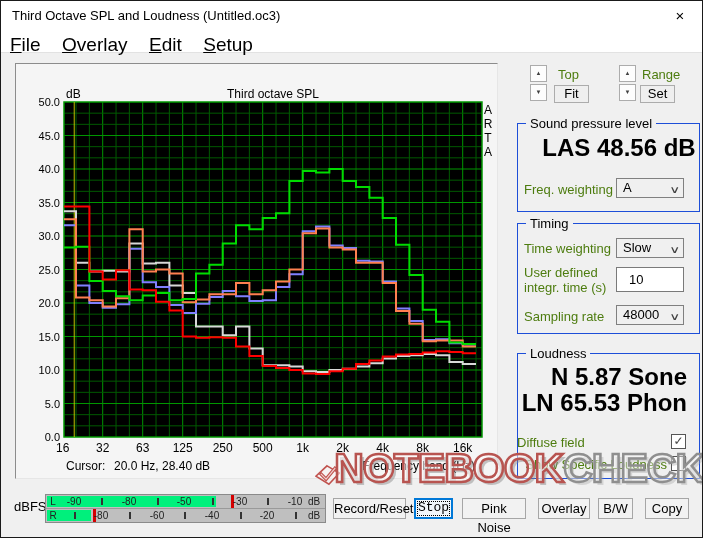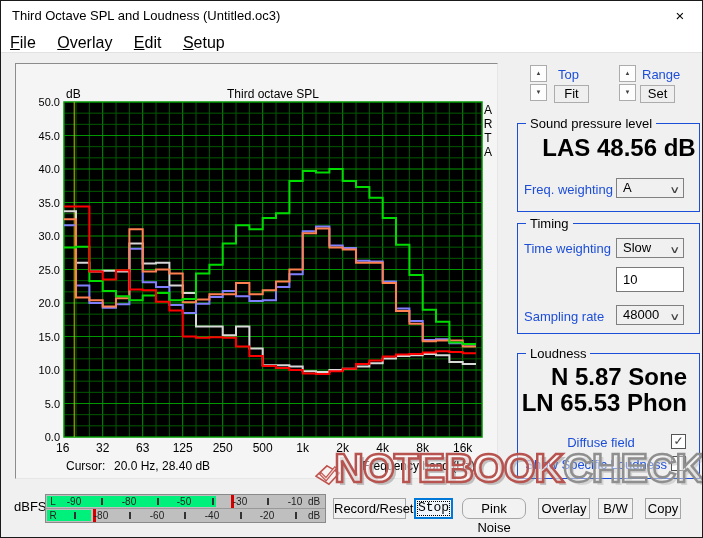--- a/index.html
+++ b/index.html
@@ -5,37 +5,37 @@
   * { margin:0; padding:0; box-sizing:border-box; }
   html,body { width:703px; height:538px; }
   body { font-family:"Liberation Sans", sans-serif; background:#fff; }
   #window { position:relative; width:703px; height:538px; border:1px solid #1a1a1a; background:#F0F0F0; overflow:hidden; }
 
   
   #titlebar { position:absolute; left:0; top:0; width:701px; height:30px; background:#fff; }
   #title-text { position:absolute; left:11px; top:0; line-height:30px; font-size:13px; color:#000000; }
   #close-btn { position:absolute; right:0; top:0; width:44px; height:30px; text-align:center; line-height:30px; font-size:15px; color:#000; cursor:default; }
   #menubar { position:absolute; left:0; top:30px; width:701px; height:22px; background:#fff; border-bottom:1px solid #e2e2e2; }
-  .menu-item { display:inline-block; padding:3px 8px; margin-left:1px; font-size:16px; color:#000; }
+  .menu-item { display:inline-block; padding:3px 8px; margin-left:1px; font-size:19px; color:#000; }
   .menu-item::first-letter { text-decoration:underline; }
 
   
   #chart-widget { position:absolute; left:14px; top:62px; width:483px; height:416px; background:#F5F5F5; border:1px solid #8c8c8c; border-right-color:#e6e6e6; border-bottom-color:#e6e6e6; }
   #chart-svg { position:absolute; left:-1px; top:-1px; }
 
   
   .spin { position:absolute; width:17px; height:17px; background:#FDFDFD; border:1px solid #ACACAC; font-size:6px; color:#404040; text-align:center; line-height:15px; }
   .btn-small { position:absolute; height:18px; background:#EFEFEF; border:1px solid #ACACAC; font-size:13px; color:#000; text-align:center; line-height:16px; }
-  .panel-label { position:absolute; font-size:13px; color:#1d4ed8; }
+  .panel-label { position:absolute; font-size:13px; color:#4d7c0f; }
   .groupbox { position:absolute; left:516px; width:183px; border:1px solid #1d4ed8; }
   .group-legend { position:absolute; top:-8px; left:8px; background:#F0F0F0; padding:0 4px; font-size:13px; color:#000; }
   .bigval { position:absolute; font-size:24px; font-weight:bold; color:#000; white-space:nowrap; }
   .combo { position:absolute; width:68px; height:20px; background:#F0F0F0; border:1px solid #808080; font-size:13px; color:#000; padding-left:6px; line-height:18px; }
   .combo .chev { position:absolute; right:5px; top:2px; font-size:10px; color:#404040; transform:scaleX(1.5); }
-  .textinput { position:absolute; width:68px; height:25px; background:#fff; border:1px solid #7a7a7a; font-size:13px; color:#000; padding-left:6px; line-height:23px; }
+  .textinput { position:absolute; width:68px; height:25px; background:#fff; border:1px solid #7a7a7a; font-size:13px; color:#000; padding-left:12px; line-height:23px; }
   .checkbox { position:absolute; width:15px; height:15px; background:#fff; border:1px solid #555; font-size:12px; color:#444; text-align:center; line-height:13px; }
 
   
   #dbfs-label { position:absolute; left:13px; top:498px; font-size:13px; color:#000; }
   #meter-frame { position:absolute; left:44px; top:493px; width:281px; height:29px; border:1px solid #8a8a8a; background:#BFBFBF; }
   .meter-row { position:absolute; left:0; width:279px; height:13px; background:#BFBFBF; overflow:hidden; }
   .meter-fill { position:absolute; left:1px; top:1px; height:11px; background:#00F07C; }
   .meter-peak { position:absolute; top:0; width:3px; height:13px; background:#D40000; }
   .meter-text { position:absolute; top:1px; font-size:10px; color:#222; transform:translateX(-50%); white-space:nowrap; }
   .meter-tick { position:absolute; top:3px; width:2px; height:7px; background:#333; }
@@ -193,33 +193,37 @@
   </div>
 
   <div class="groupbox" style="top:222px; height:111px;">
     <span class="group-legend">Timing</span>
   </div>
   <div class="panel-label" style="left:523px; top:240px;">Time weighting</div>
   <div class="combo" style="left:615px; top:237px;">
     <span>Slow</span>
     <span class="chev">∨</span>
   </div>
+  <div class="panel-label" style="left:523px; top:264px; line-height:15px;">
+    <span>User defined</span><br>
+    <span>integr. time (s)</span>
+  </div>
   <div class="textinput" style="left:615px; top:266px;">10</div>
   <div class="panel-label" style="left:523px; top:308px;">Sampling rate</div>
   <div class="combo" style="left:615px; top:304px;">
     <span>48000</span>
     <span class="chev">∨</span>
   </div>
 
   <div class="groupbox" style="top:352px; height:126px;">
     <span class="group-legend">Loudness</span>
   </div>
   <div class="bigval" style="left:516px; top:362px; width:170px; text-align:right;">N 5.87 Sone</div>
   <div class="bigval" style="left:516px; top:388px; width:170px; text-align:right;">LN 65.53 Phon</div>
-  <div class="panel-label" style="left:516px; top:434px; width:150px; text-align:center;padding-left:18px;">Diffuse field</div>
+  <div class="panel-label" style="left:516px; top:434px; width:150px; text-align:left;">Diffuse field</div>
   <div class="checkbox" id="diffuse-checkbox" style="left:670px; top:433px;">✓</div>
   <div class="panel-label" style="left:516px; top:456px; width:150px; text-align:right; white-space:nowrap;">Show Specific Loudness</div>
   <div class="checkbox" id="specific-checkbox" style="left:670px; top:455px;"></div>
 
   <div id="dbfs-label">dBFS</div>
   <div id="meter-frame">
     <div class="meter-row" id="meter-row-L" style="top:0;">
         <div class="meter-fill" style="width:169px"></div>
         <div class="meter-peak" style="left:185px"></div>
         <span class="meter-text" style="left:7px">L</span>
@@ -247,24 +251,24 @@
         <span class="meter-tick" style="left:83px"></span>
         <span class="meter-tick" style="left:138px"></span>
         <span class="meter-tick" style="left:194px"></span>
         <span class="meter-tick" style="left:249px"></span>
         <span class="meter-text" style="left:268px">dB</span>
       </div>
   </div>
 
   <div class="btn" style="left:332px; width:73px;"><span>Record/Reset</span></div>
   <div class="btn" id="btn-stop" style="left:413px; width:39px;"><span style="line-height:13px;">Stop</span></div>
-  <div class="btn" style="left:461px; width:64px;border-radius:7px;"><span>Pink Noise</span></div>
+  <div class="btn" style="left:461px; width:64px;"><span>Pink Noise</span></div>
   <div class="btn" style="left:537px; width:52px;"><span>Overlay</span></div>
   <div class="btn" style="left:597px; width:35px;"><span>B/W</span></div>
-  <div class="btn" style="left:644px; width:36px;"><span>Copy</span></div>
+  <div class="btn" style="left:644px; width:44px;"><span>Copy</span></div>
 
   <div id="watermark">
     <svg width="76" height="60" viewBox="0 0 80 64">
       <polygon points="38,3 77,26 44,61 3,36" fill="rgba(252,240,240,0.35)" stroke="#c0524e" stroke-width="5"></polygon>
       <path d="M20,30 L35,45 L63,11" fill="none" stroke="#c0524e" stroke-width="11" stroke-linecap="square"></path>
       <path d="M20,30 L35,45 L63,11" fill="none" stroke="rgba(255,248,248,0.75)" stroke-width="4" stroke-linecap="square"></path>
     </svg>
     <div id="wm-text"><span id="wm-notebook">NOTEBOOK</span><span id="wm-check">CHECK</span></div>
   </div>
 

